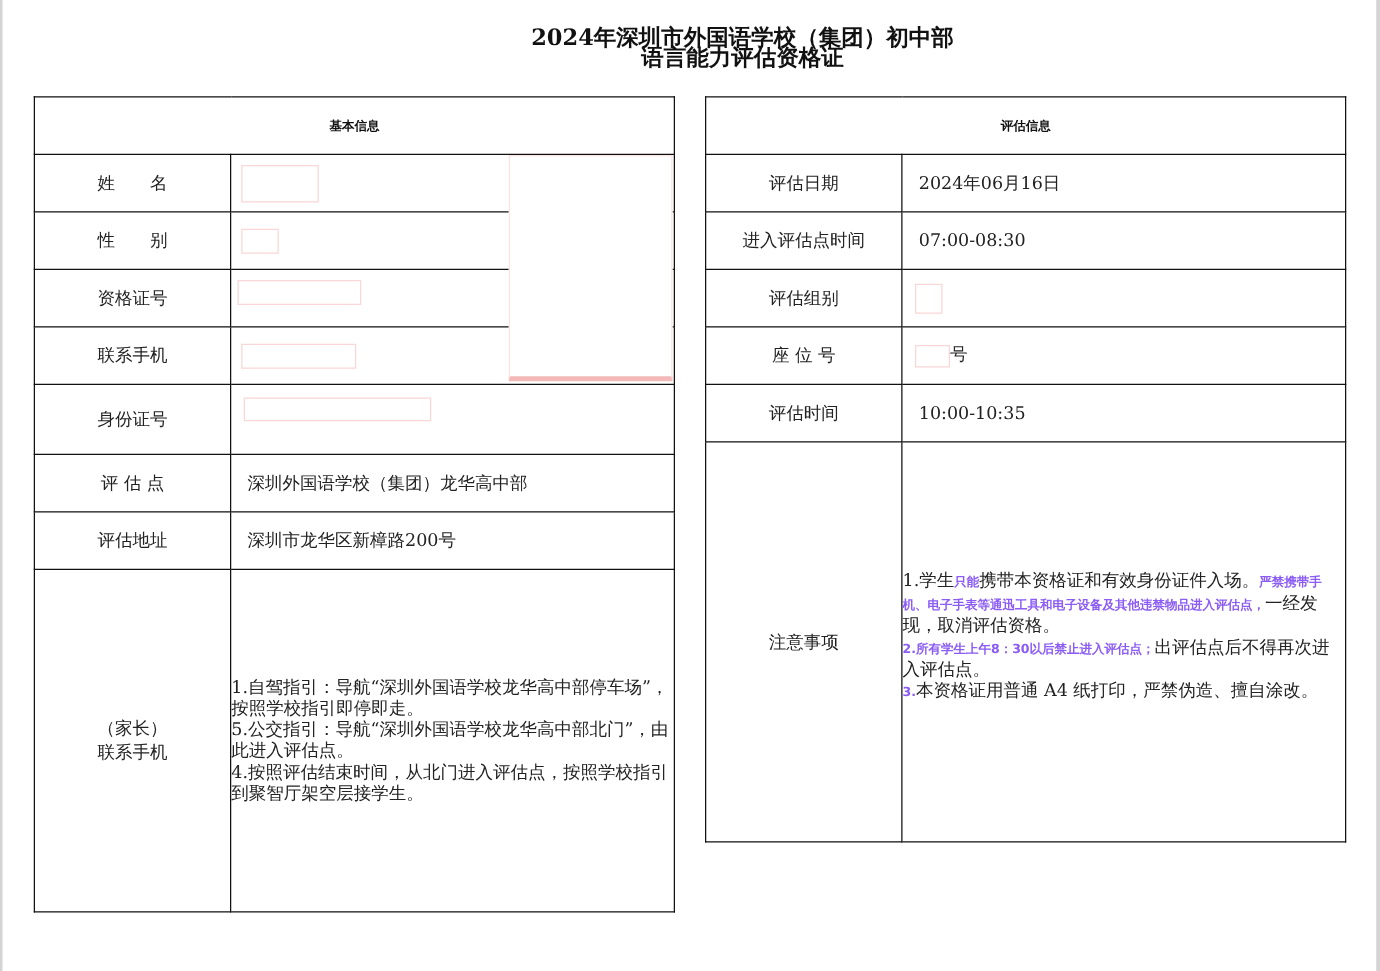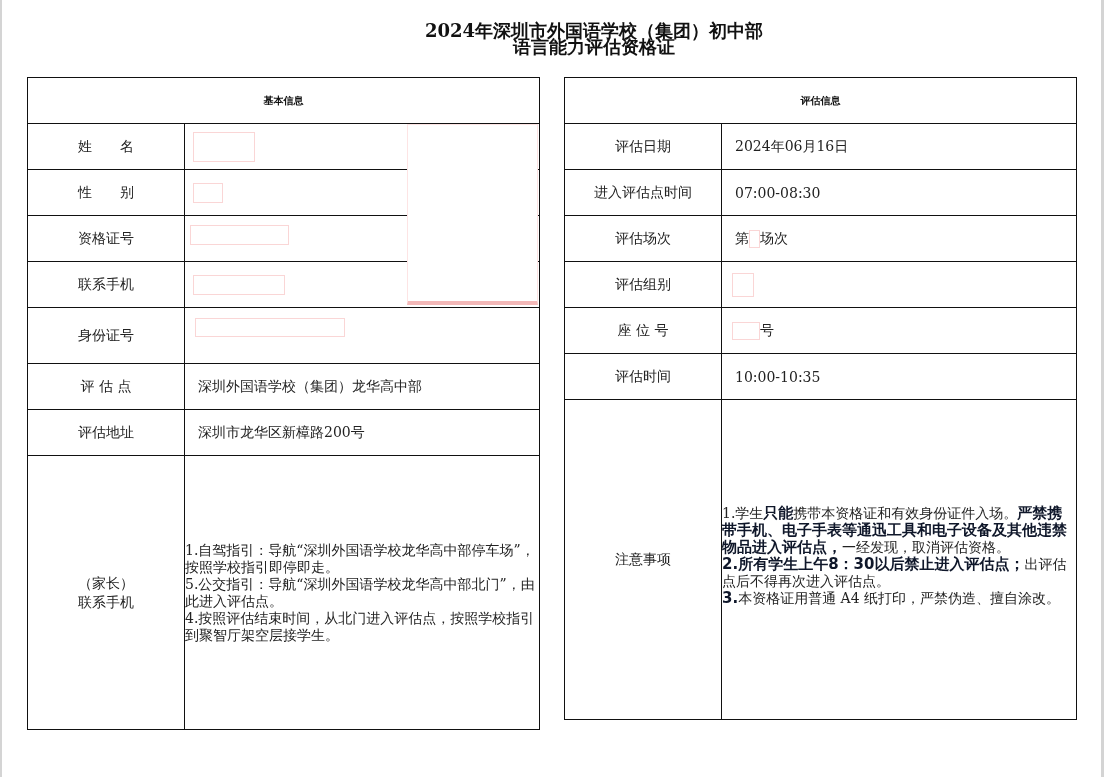--- a/index.html
+++ b/index.html
@@ -40,21 +40,21 @@
     position:absolute; left:407px; top:124px; width:131px; height:181px;
     border:1px solid #fde4e4; border-bottom:4px solid #f3b8b8; box-sizing:border-box;
     background:#fff;
   }
   .guide {
     font-size:14px; line-height:17px; padding:0 10px 0 6px; color:#222;
   }
   .note {
     font-size:14px; line-height:17px; padding:0 10px 0 12px; color:#222;
   }
-  .note b { color:#0f172a; font-weight:bold; font-family:"DejaVu Sans","Liberation Sans",sans-serif; font-size:15px; }
+  .note b { color:#8b5cf6; font-weight:bold; font-family:"DejaVu Sans","Liberation Sans",sans-serif; font-size:10px; }
   .label-stack { line-height:19px; }
 </style>
 </head>
 <body>
 
 <div class="page-edge-left"></div>
 <div class="page-edge-right"></div>
 
 <div class="title t1">2024年深圳市外国语学校（集团）初中部</div>
 <div class="title t2">语言能力评估资格证</div>
@@ -133,26 +133,20 @@
   </tr>
   <tr>
     <td class="lbl">评估日期</td>
     <td class="val">2024年06月16日</td>
   </tr>
   <tr>
     <td class="lbl">进入评估点时间</td>
     <td class="val">07:00-08:30</td>
   </tr>
   <tr>
-    <td class="lbl">评估场次</td>
-    <td class="val">
-      <span>第</span><span class="redact" style="width:9px;height:16px;"></span><span>场次</span>
-    </td>
-  </tr>
-  <tr>
     <td class="lbl">评估组别</td>
     <td class="val" style="padding-left:10px;">
       <span class="redact" style="width:20px;height:22px;"></span>
     </td>
   </tr>
   <tr>
     <td class="lbl">座 位 号</td>
     <td class="val" style="padding-left:10px;">
       <span class="redact" style="width:26px;height:16px;"></span><span>号</span>
     </td>

